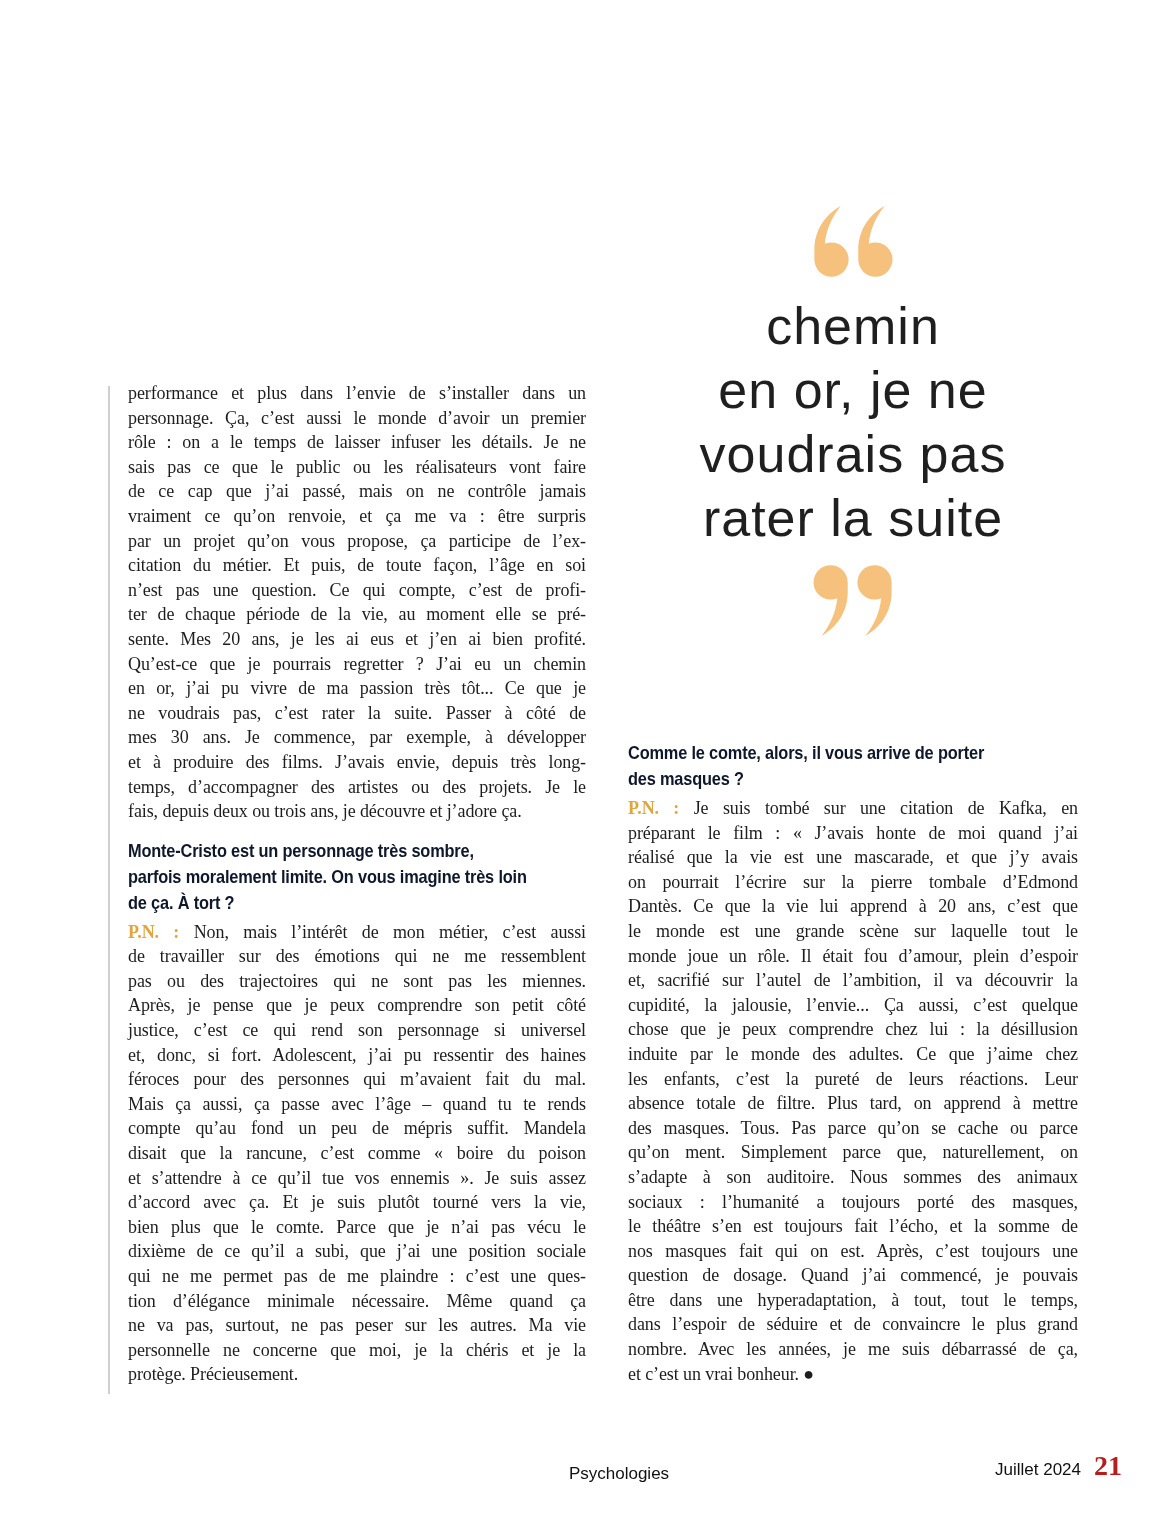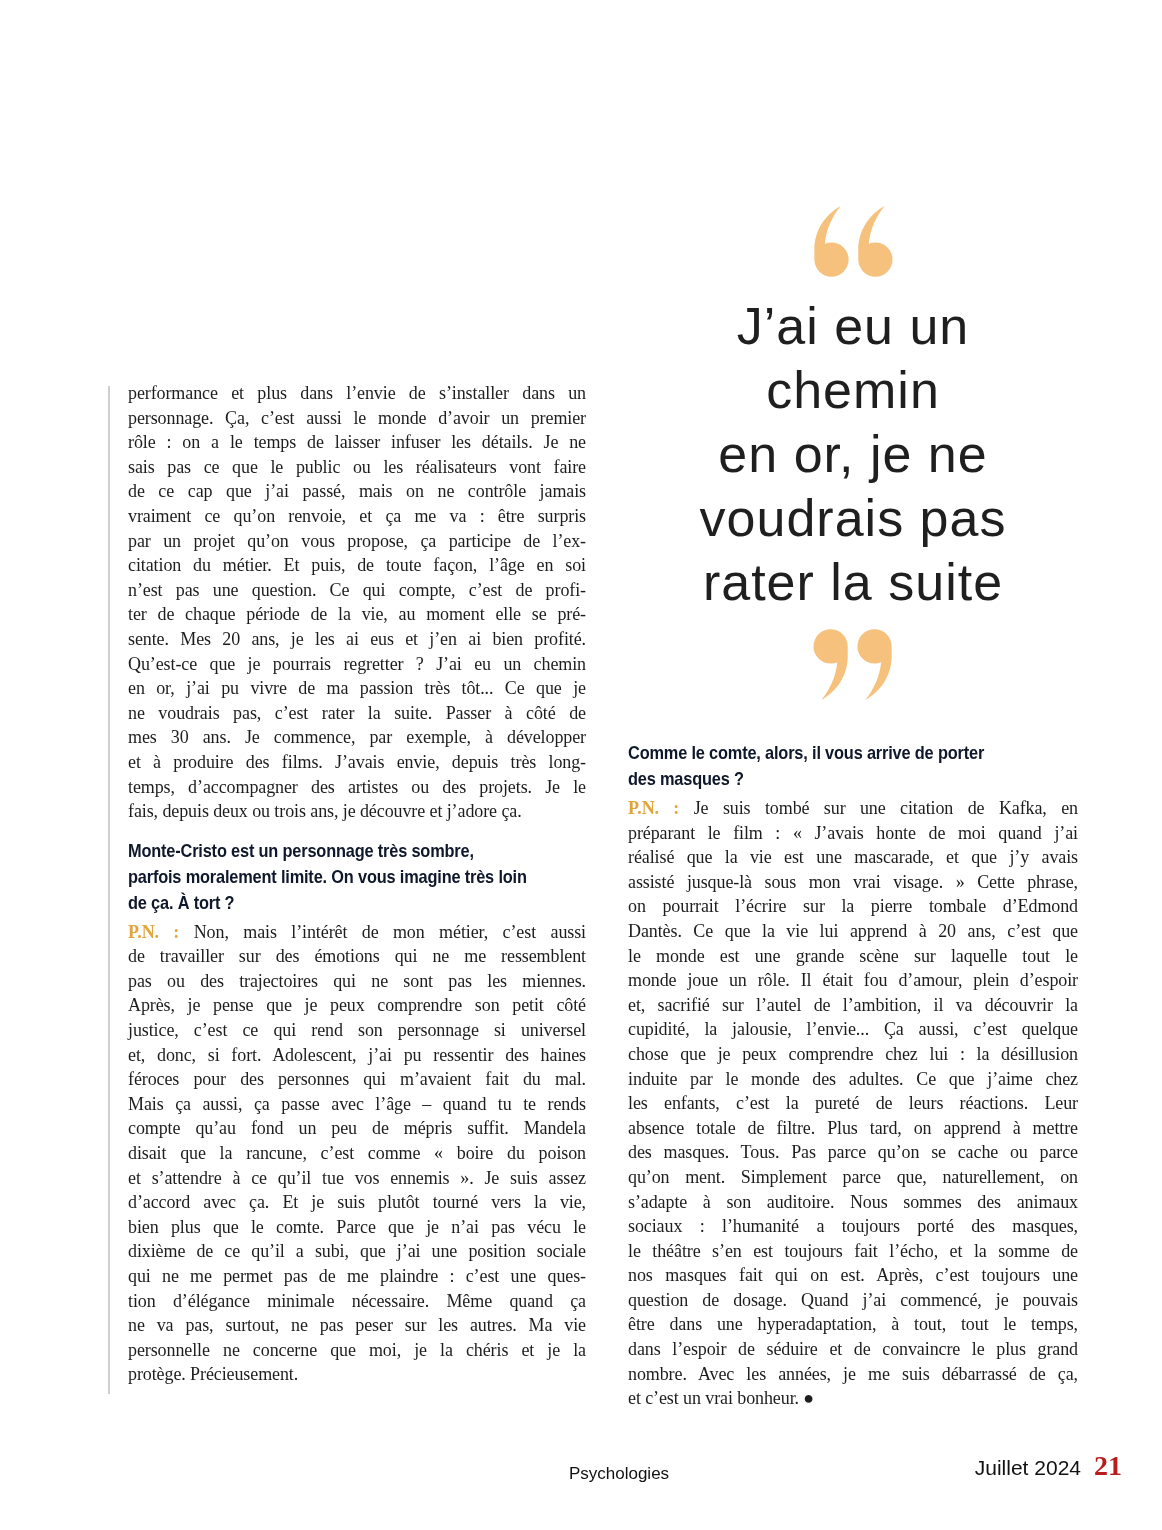--- a/index.html
+++ b/index.html
@@ -50,21 +50,21 @@
   
   .footer-mag {
     position:absolute; top:1464px; left:619px; transform:translateX(-50%);
     font-family:"Liberation Sans", sans-serif; font-size:17px; color:#111111;text-align:right;
   }
   .footer-right {
     position:absolute; top:1450px; right:40px;
     display:flex; align-items:baseline; gap:13px;
   }
   .footer-date {
-    font-family:"Liberation Sans", sans-serif; font-size:21px; color:#111111;
+    font-family:"Liberation Sans", sans-serif; font-size:17px; color:#111111;
   }
   .footer-page {
     font-family:"Liberation Serif", serif; font-weight:700; font-size:28px; color:#b91c1c;
   }
 </style>
 </head>
 <body>
 
 <div class="page">
 
@@ -127,21 +127,20 @@
     <div class="qmark">
       <svg width="82" height="72" viewBox="0 0 88 82" aria-hidden="true">
         <g fill="#f5c17d">
           <path d="M30 0 C12 10 0 28 0 50 L0 61 A19.5 19.5 0 1 0 19.5 41.5 C16.8 41.5 14.2 42 11.9 43 C13.7 26 20.3 12 30 0 Z"></path>
           <path d="M80 0 C62 10 50 28 50 50 L50 61 A19.5 19.5 0 1 0 69.5 41.5 C66.8 41.5 64.2 42 61.9 43 C63.7 26 70.3 12 80 0 Z"></path>
         </g>
       </svg>
     </div>
 
     <div class="quote-lines">
-        <div class="quote-line">J’ai eu un</div>
         <div class="quote-line">chemin</div>
         <div class="quote-line">en or, je ne</div>
         <div class="quote-line">voudrais pas</div>
         <div class="quote-line line-last">rater la suite</div>
       </div>
 
     <div class="qmark close">
       <svg width="82" height="72" viewBox="0 0 88 82" style="transform:rotate(180deg)" aria-hidden="true">
         <g fill="#f5c17d">
           <path d="M30 0 C12 10 0 28 0 50 L0 61 A19.5 19.5 0 1 0 19.5 41.5 C16.8 41.5 14.2 42 11.9 43 C13.7 26 20.3 12 30 0 Z"></path>
@@ -155,21 +154,20 @@
     <div class="question" style="margin-top:0">
         <div class="line-plain">Comme le comte, alors, il vous arrive de porter</div>
         <div class="line-plain line-last">des masques ?</div>
       </div>
 
     <div>
       <div class="line-justify"><span class="speaker">P.N. :</span> <span>Je suis tombé sur une citation de Kafka, en</span></div>
       <div>
           <div class="line-justify">préparant le film : « J’avais honte de moi quand j’ai</div>
           <div class="line-justify">réalisé que la vie est une mascarade, et que j’y avais</div>
-          <div class="line-justify">assisté jusque-là sous mon vrai visage. » Cette phrase,</div>
           <div class="line-justify">on pourrait l’écrire sur la pierre tombale d’Edmond</div>
           <div class="line-justify">Dantès. Ce que la vie lui apprend à 20 ans, c’est que</div>
           <div class="line-justify">le monde est une grande scène sur laquelle tout le</div>
           <div class="line-justify">monde joue un rôle. Il était fou d’amour, plein d’espoir</div>
           <div class="line-justify">et, sacrifié sur l’autel de l’ambition, il va découvrir la</div>
           <div class="line-justify">cupidité, la jalousie, l’envie... Ça aussi, c’est quelque</div>
           <div class="line-justify">chose que je peux comprendre chez lui : la désillusion</div>
           <div class="line-justify">induite par le monde des adultes. Ce que j’aime chez</div>
           <div class="line-justify">les enfants, c’est la pureté de leurs réactions. Leur</div>
           <div class="line-justify">absence totale de filtre. Plus tard, on apprend à mettre</div>

